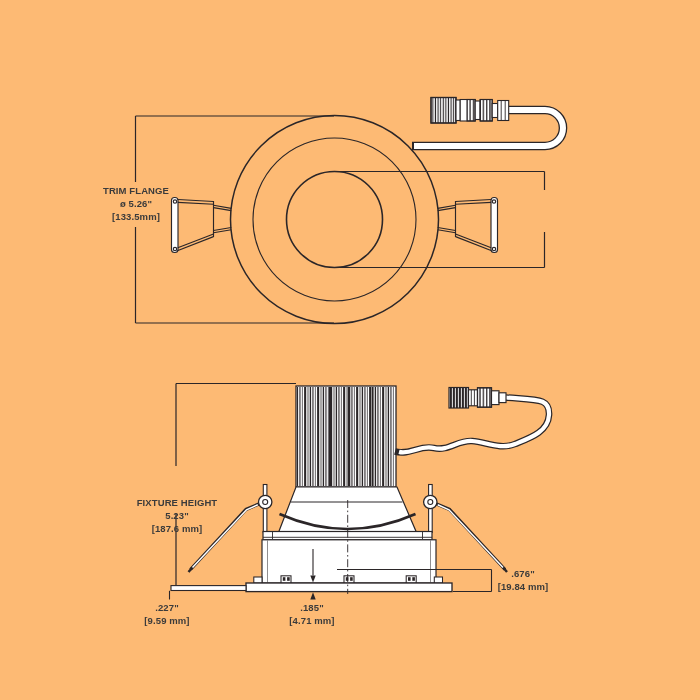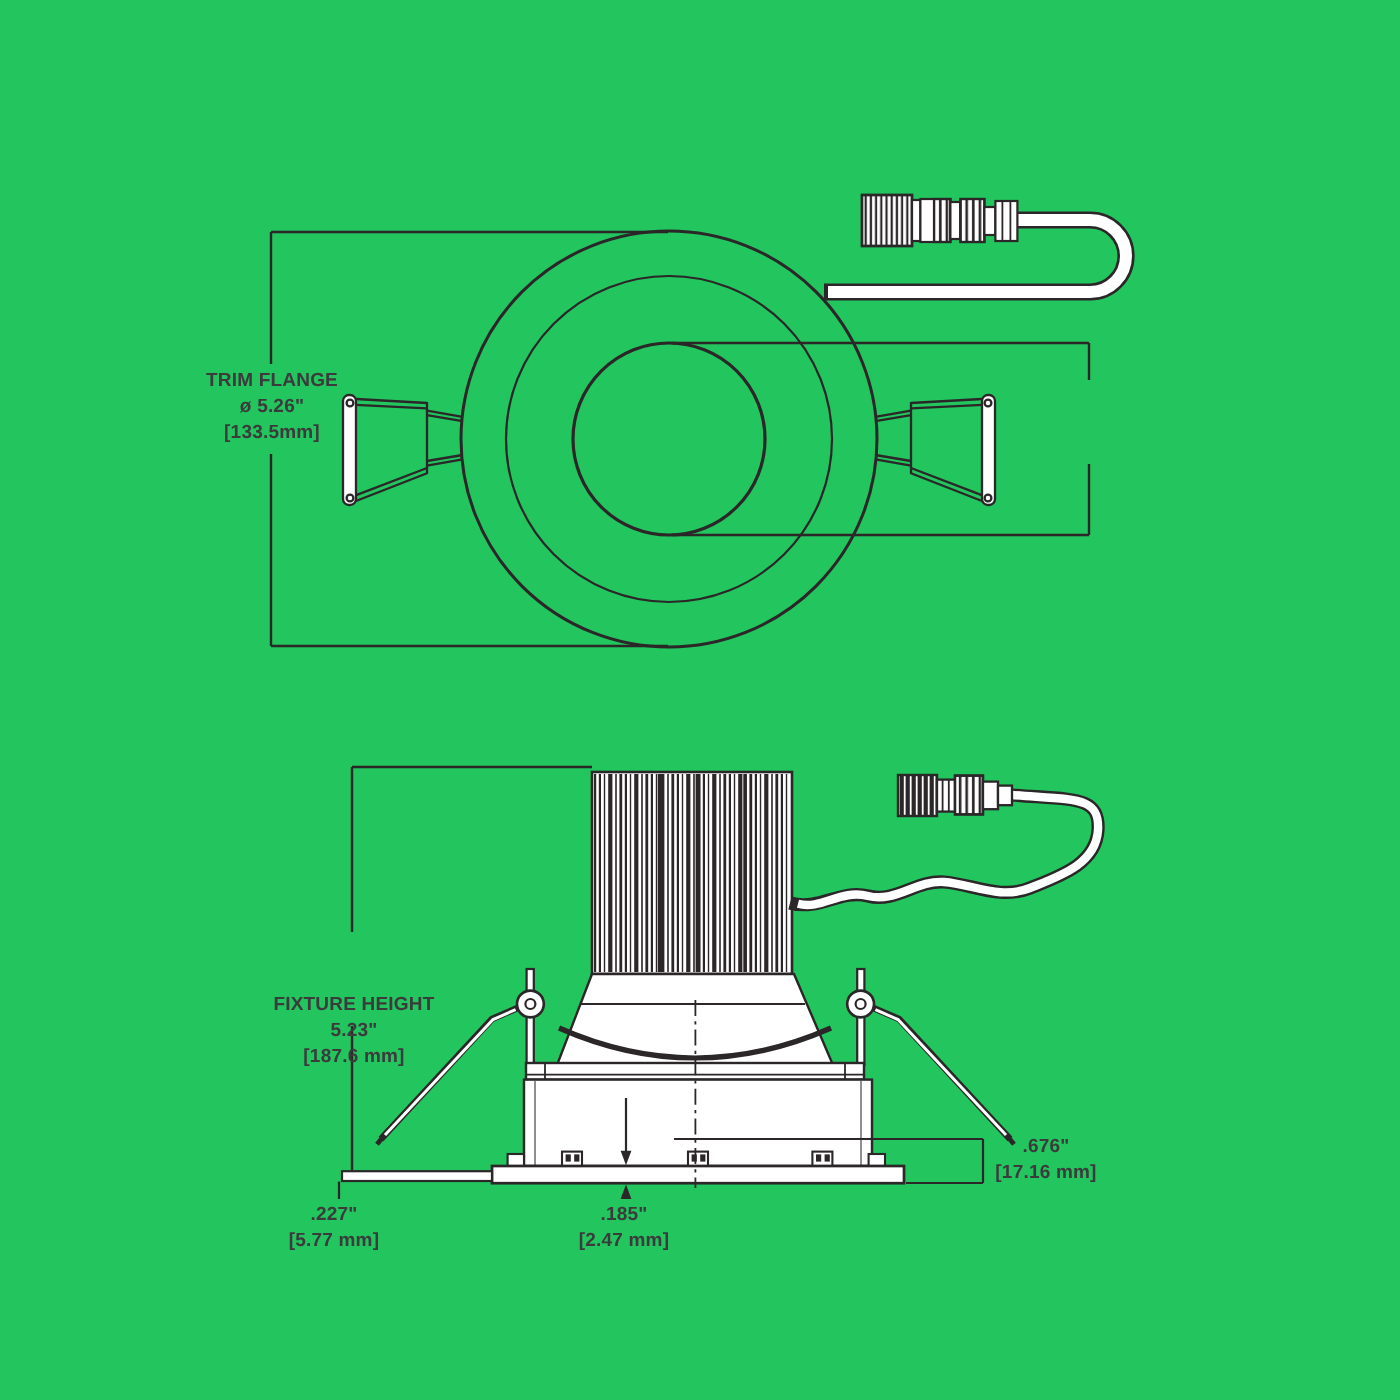--- a/index.html
+++ b/index.html
@@ -1,16 +1,16 @@
 <!DOCTYPE html>
 <html><head>
 <meta charset="utf-8">
 <style>
   html,body{margin:0;padding:0;background:#ffffff;}
-  #stage{position:relative;width:700px;height:700px;background:#22c55e;overflow:hidden;
+  #stage{position:relative;width:700px;height:700px;background:#fdba74;overflow:hidden;
          font-family:"Liberation Sans","DejaVu Sans",sans-serif;}
   svg{position:absolute;left:0;top:0;}
   .lbl{position:absolute;width:130px;text-align:center;color:#3b3b3b;
        font-size:9.5px;line-height:13px;font-weight:700;letter-spacing:.1px;white-space:nowrap;}
 </style>
 </head>
 <body>
 
 <div id="stage">
 
@@ -199,26 +199,26 @@
 
 
 <div class="lbl" style="left:112px;top:496px">
   <div>FIXTURE HEIGHT</div>
   <div>5.23"</div>
   <div>[187.6 mm]</div>
 </div>
 
 <div class="lbl" style="left:458px;top:567px">
   <div>.676"</div>
-  <div>[17.16 mm]</div>
+  <div>[19.84 mm]</div>
 </div>
 
 <div class="lbl" style="left:102px;top:601px">
   <div>.227"</div>
-  <div>[5.77 mm]</div>
+  <div>[9.59 mm]</div>
 </div>
 
 <div class="lbl" style="left:247px;top:601px">
   <div>.185"</div>
-  <div>[2.47 mm]</div>
+  <div>[4.71 mm]</div>
 </div>
 
 </div>
 
 </body></html>

